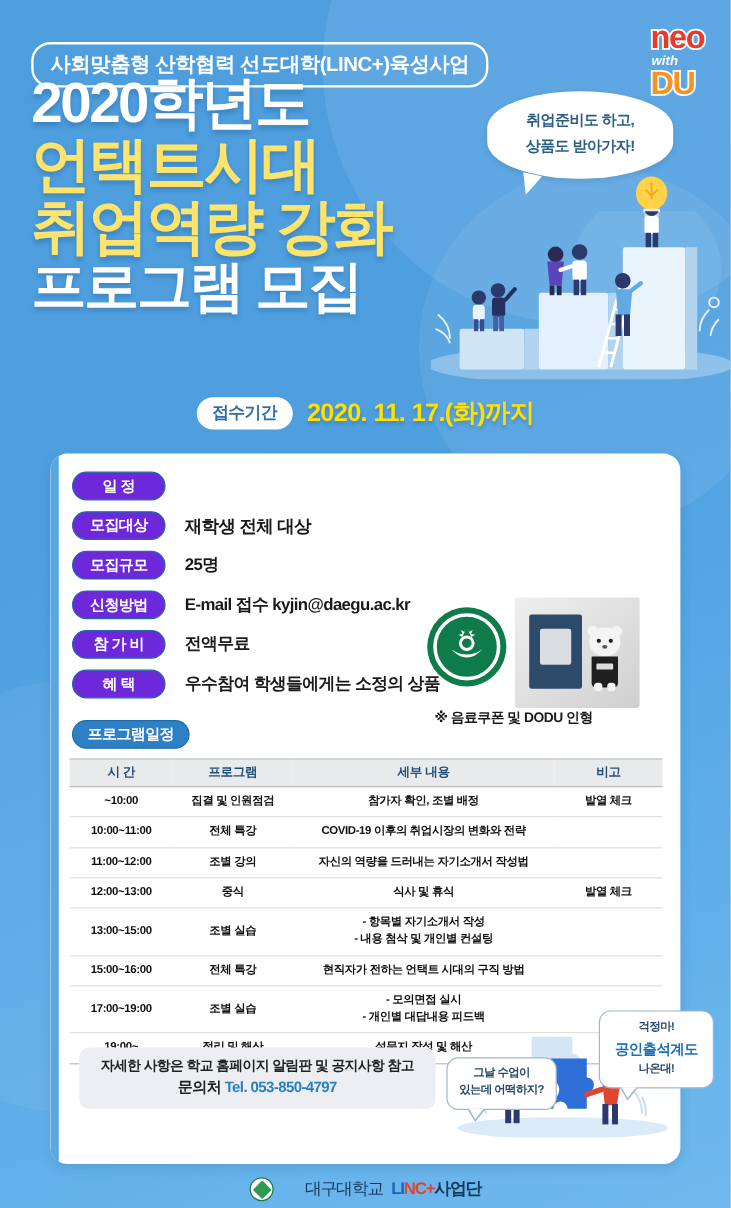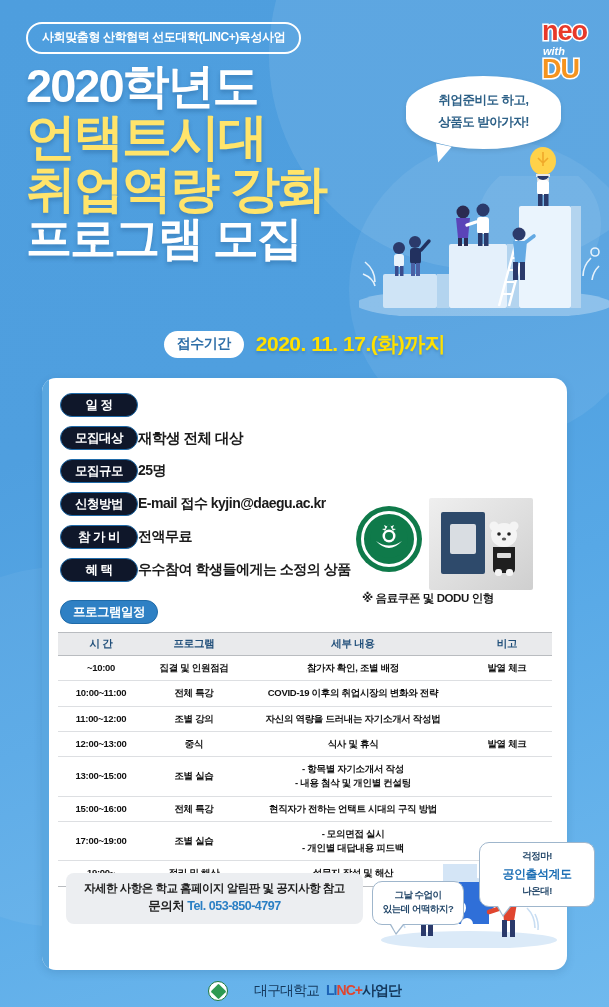--- a/index.html
+++ b/index.html
@@ -26,24 +26,24 @@
     width: 300px; height: 300px; border-radius: 50%;
     background: rgba(255,255,255,0.07);
   }
   .bg-blob-c {
     position: absolute; left: -120px; bottom: 80px;
     width: 360px; height: 360px; border-radius: 50%;
     background: rgba(255,255,255,0.05);
   }
   
   .top-badge {
-    position: absolute; left: 26px; top: 22px;
+    position: absolute; left: 26px; top: 35px;
     padding: 5px 14px 6px;
     border: 2px solid #ffffff; border-radius: 16px;
-    color: #ffffff; font-size: 12px; font-weight: bold;
+    color: #ffffff; font-size: 17px; font-weight: bold;
     letter-spacing: -0.4px; white-space: nowrap;
   }
   .neo-logo {
     position: absolute; right: 22px; top: 18px;
     display: flex; align-items: flex-start;
     font-weight: bold; line-height: 1; flex-direction: column;
   }
   .neo-word {
     font-size: 27px; letter-spacing: -1px;
     color: #e8392a;
@@ -123,25 +123,25 @@
     position: absolute; left: 0; top: 0; bottom: 0; width: 7px;
     background: #5aa7e0;
   }
   .info-list { position: absolute; left: 18px; top: 14px; right: 14px; }
   .info-row {
     display: flex; align-items: center; margin-bottom: 7px;
     min-height: 26px;
   }
   .pill {
     flex: 0 0 auto; width: 78px; height: 24px;
-    background: #0f172a; color: #ffffff;
+    background: #6d28d9; color: #ffffff;
     border-radius: 13px; border: 1.5px solid #1f6ba9;
     font-size: 12.5px; font-weight: bold; letter-spacing: -0.5px;
     display: flex; align-items: center; justify-content: center;
-    margin-right: 0;
+    margin-right: 16px;
   }
   .info-val {
     color: #1a1a1a; font-size: 14.5px; font-weight: bold;
     letter-spacing: -0.5px; white-space: nowrap;
   }
   .info-val.normal { font-weight: bold; font-size: 14px; }
   
   .prize-wrap {
     position: absolute; right: 12px; top: 120px;
     width: 205px; height: 110px;
@@ -241,21 +241,21 @@
     content: ""; position: absolute; bottom: -9px; left: 18px;
     border-width: 9px 7px 0 5px; border-style: solid;
     border-color: #ffffff transparent transparent transparent;
   }
   .mini-bubble:before {
     content: ""; position: absolute; bottom: -11px; left: 17px;
     border-width: 10px 8px 0 6px; border-style: solid;
     border-color: #9fb6cc transparent transparent transparent;
   }
   .bubble-left { left: 372px; bottom: 82px; width: 92px; font-size: 9.5px; font-weight: bold; }
-  .bubble-right { right: 14px; bottom: 100px; width: 116px; font-size: 9.5px; font-weight: bold; }
+  .bubble-right { right: 14px; bottom: 100px; width: 96px; font-size: 9.5px; font-weight: bold; }
   .bubble-right .hl { display:block; color:#1d6fb5; font-size: 12px; margin: 1px 0; }
   
   .puzzle-illus {
     position: absolute; right: 4px; bottom: 22px;
     width: 190px; height: 92px;
   }
   
   .bottom-logos {
     position: absolute; left: 0; right: 0; bottom: 6px;
     display: flex; align-items: center; justify-content: center; gap: 7px;

